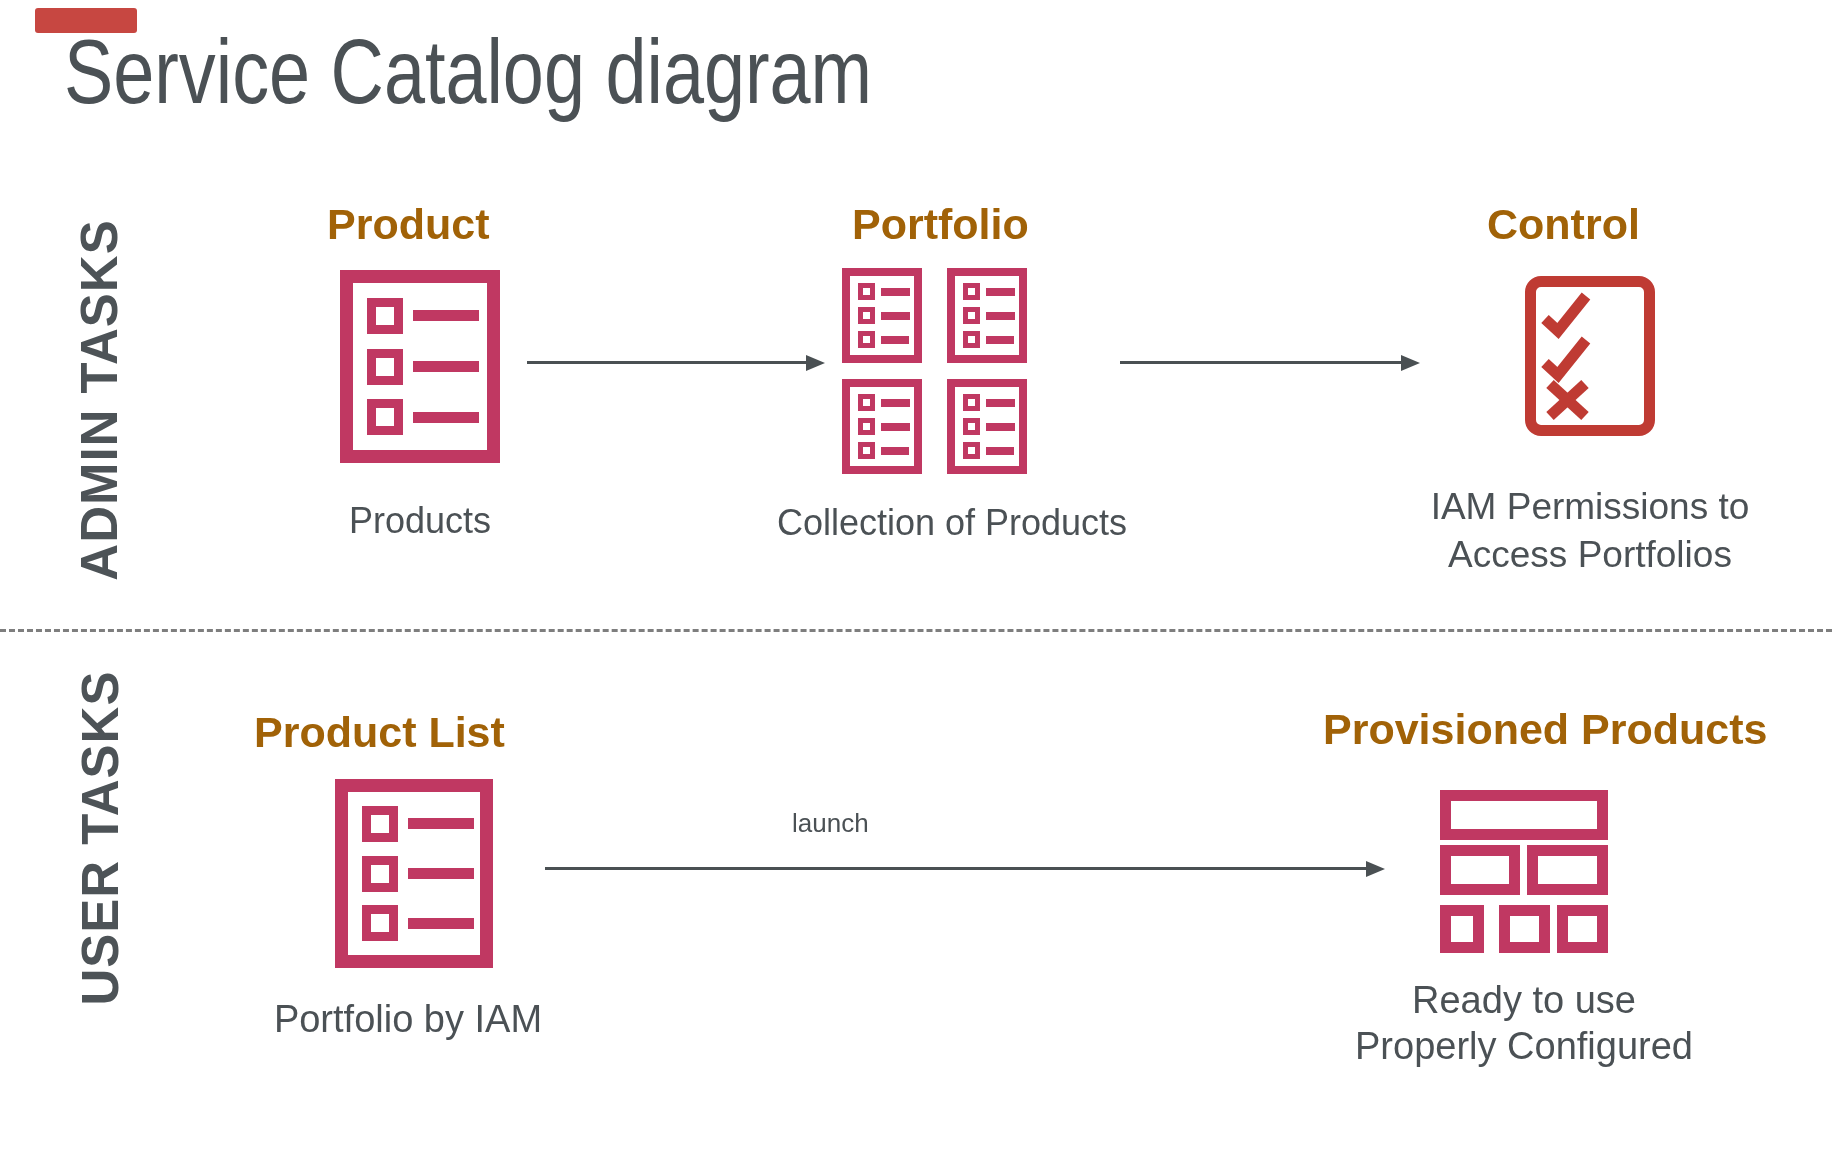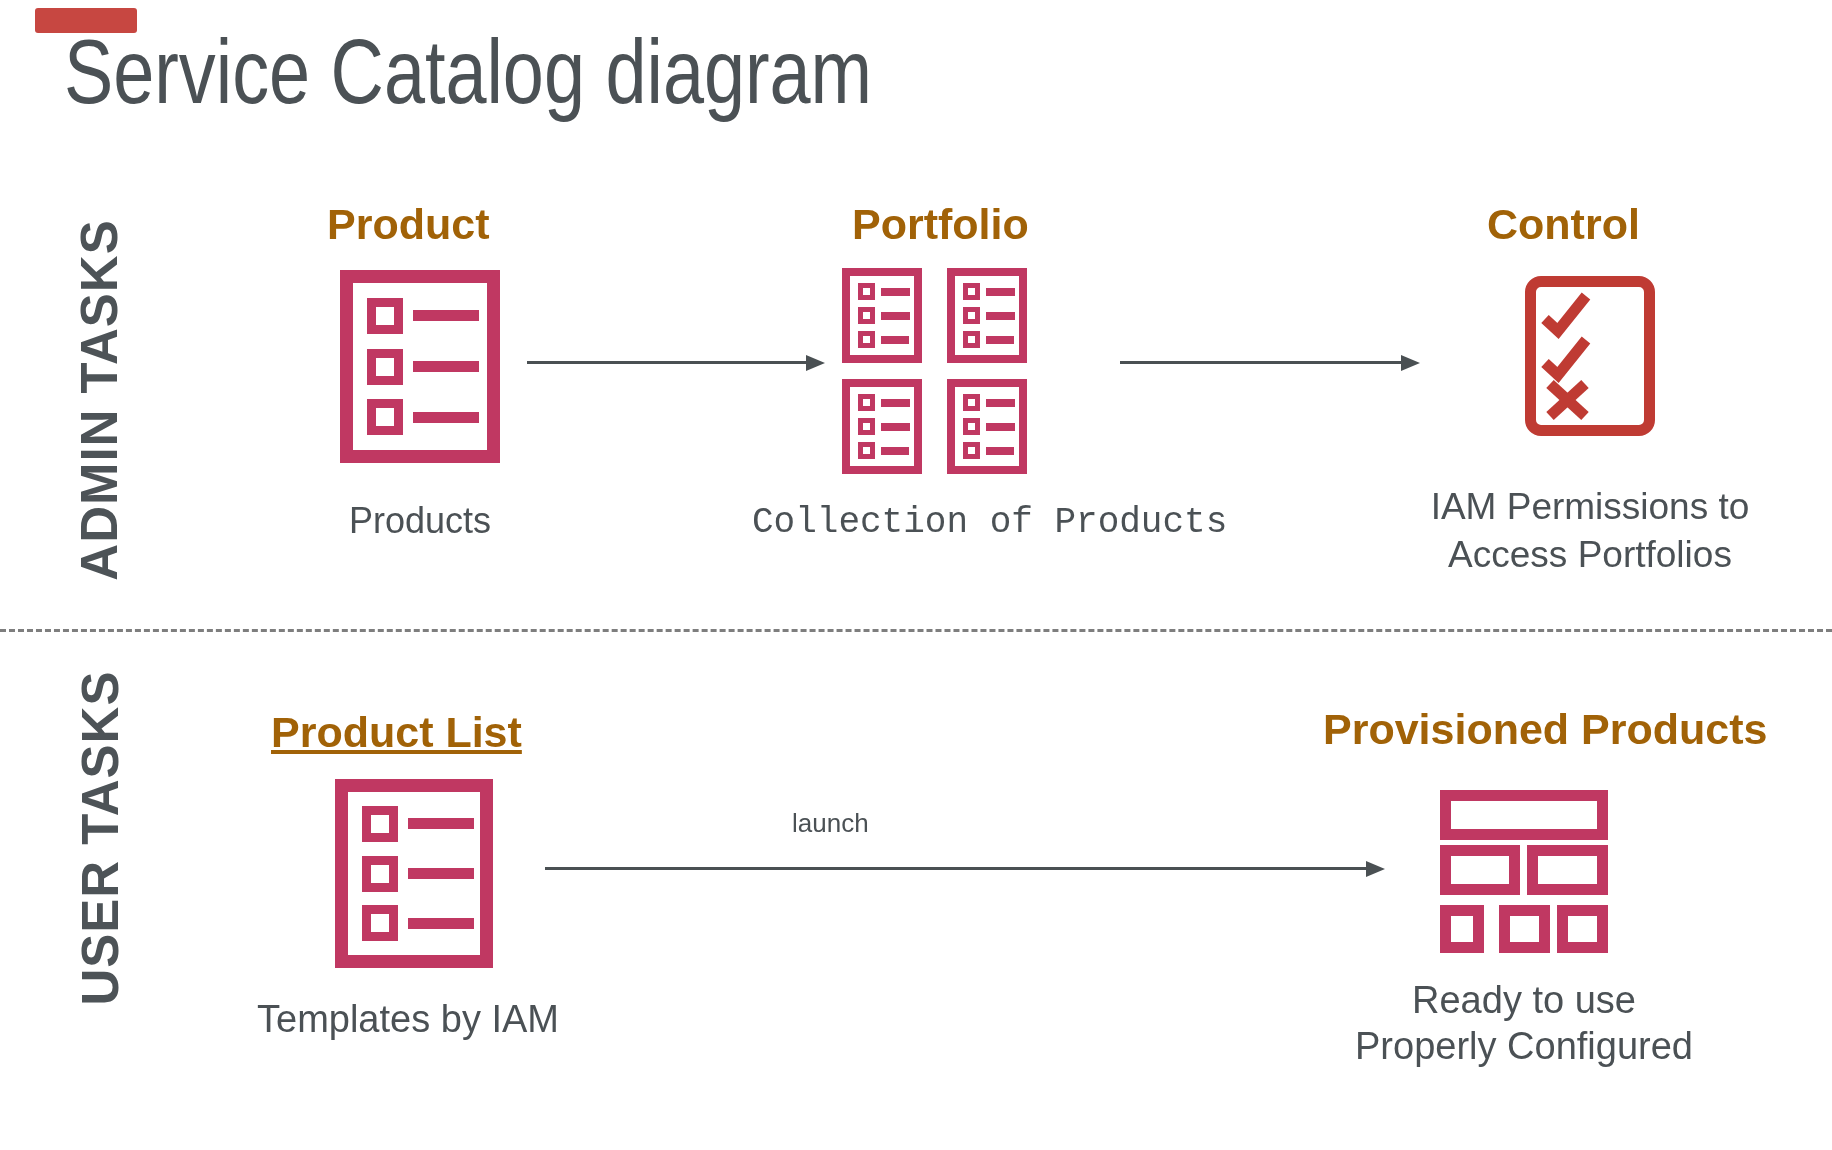--- a/index.html
+++ b/index.html
@@ -164,21 +164,21 @@
       <div class="list-row">
           <div class="list-check"></div>
           <div class="list-line"></div>
         </div>
       <div class="list-row">
           <div class="list-check"></div>
           <div class="list-line"></div>
         </div>
     </div>
   </div>
-  <div class="caption" style="left:752px;top:498px;width:400px;font-family:Liberation Mono, monospace;">
+  <div class="caption" style="left:752px;top:498px;width:400px;">
     <div>Collection of Products</div>
   </div>
 
   <div class="arrow" style="left:1120px;top:361px;width:282px;"></div>
 
   <div class="node-label" style="left:1487px;top:200px;width:200px;">Control</div>
   <div class="control-icon">
     <svg width="52" height="134" viewBox="0 0 52 134">
       <polyline points="4,30 17,42 45,7" fill="none" stroke="#BF3B33" stroke-width="11"></polyline>
       <polyline points="4,74 17,86 45,51" fill="none" stroke="#BF3B33" stroke-width="11"></polyline>
@@ -186,37 +186,37 @@
       <line x1="44" y1="95" x2="9" y2="127" stroke="#BF3B33" stroke-width="11"></line>
     </svg>
   </div>
   <div class="caption" style="left:1405px;top:483px;width:370px;font-size:37px;line-height:1.3;">
     <div>IAM Permissions to</div>
     <div>Access Portfolios</div>
   </div>
 
   <div class="divider"></div>
 
-  <div class="node-label" style="left:271px;top:708px;width:300px;text-decoration:underline;">Product List</div>
+  <div class="node-label" style="left:254px;top:708px;width:300px;">Product List</div>
   <div class="list-icon" style="left:335px;top:779px;width:158px;height:189px;">
     <div class="list-row">
         <div class="list-check"></div>
         <div class="list-line"></div>
       </div>
     <div class="list-row">
         <div class="list-check"></div>
         <div class="list-line"></div>
       </div>
     <div class="list-row">
         <div class="list-check"></div>
         <div class="list-line"></div>
       </div>
   </div>
   <div class="caption" style="left:238px;top:993px;width:340px;font-size:38px;">
-    <div>Templates by IAM</div>
+    <div>Portfolio by IAM</div>
   </div>
 
   <div class="launch-text" style="left:792px;top:808px;width:220px;">launch</div>
   <div class="arrow" style="left:545px;top:867px;width:822px;"></div>
 
   <div class="node-label" style="left:1323px;top:705px;width:400px;">Provisioned Products</div>
   <div class="brick-icon">
     <div class="brick brick-top"></div>
     <div class="brick-row mid">
       <div class="brick"></div>

